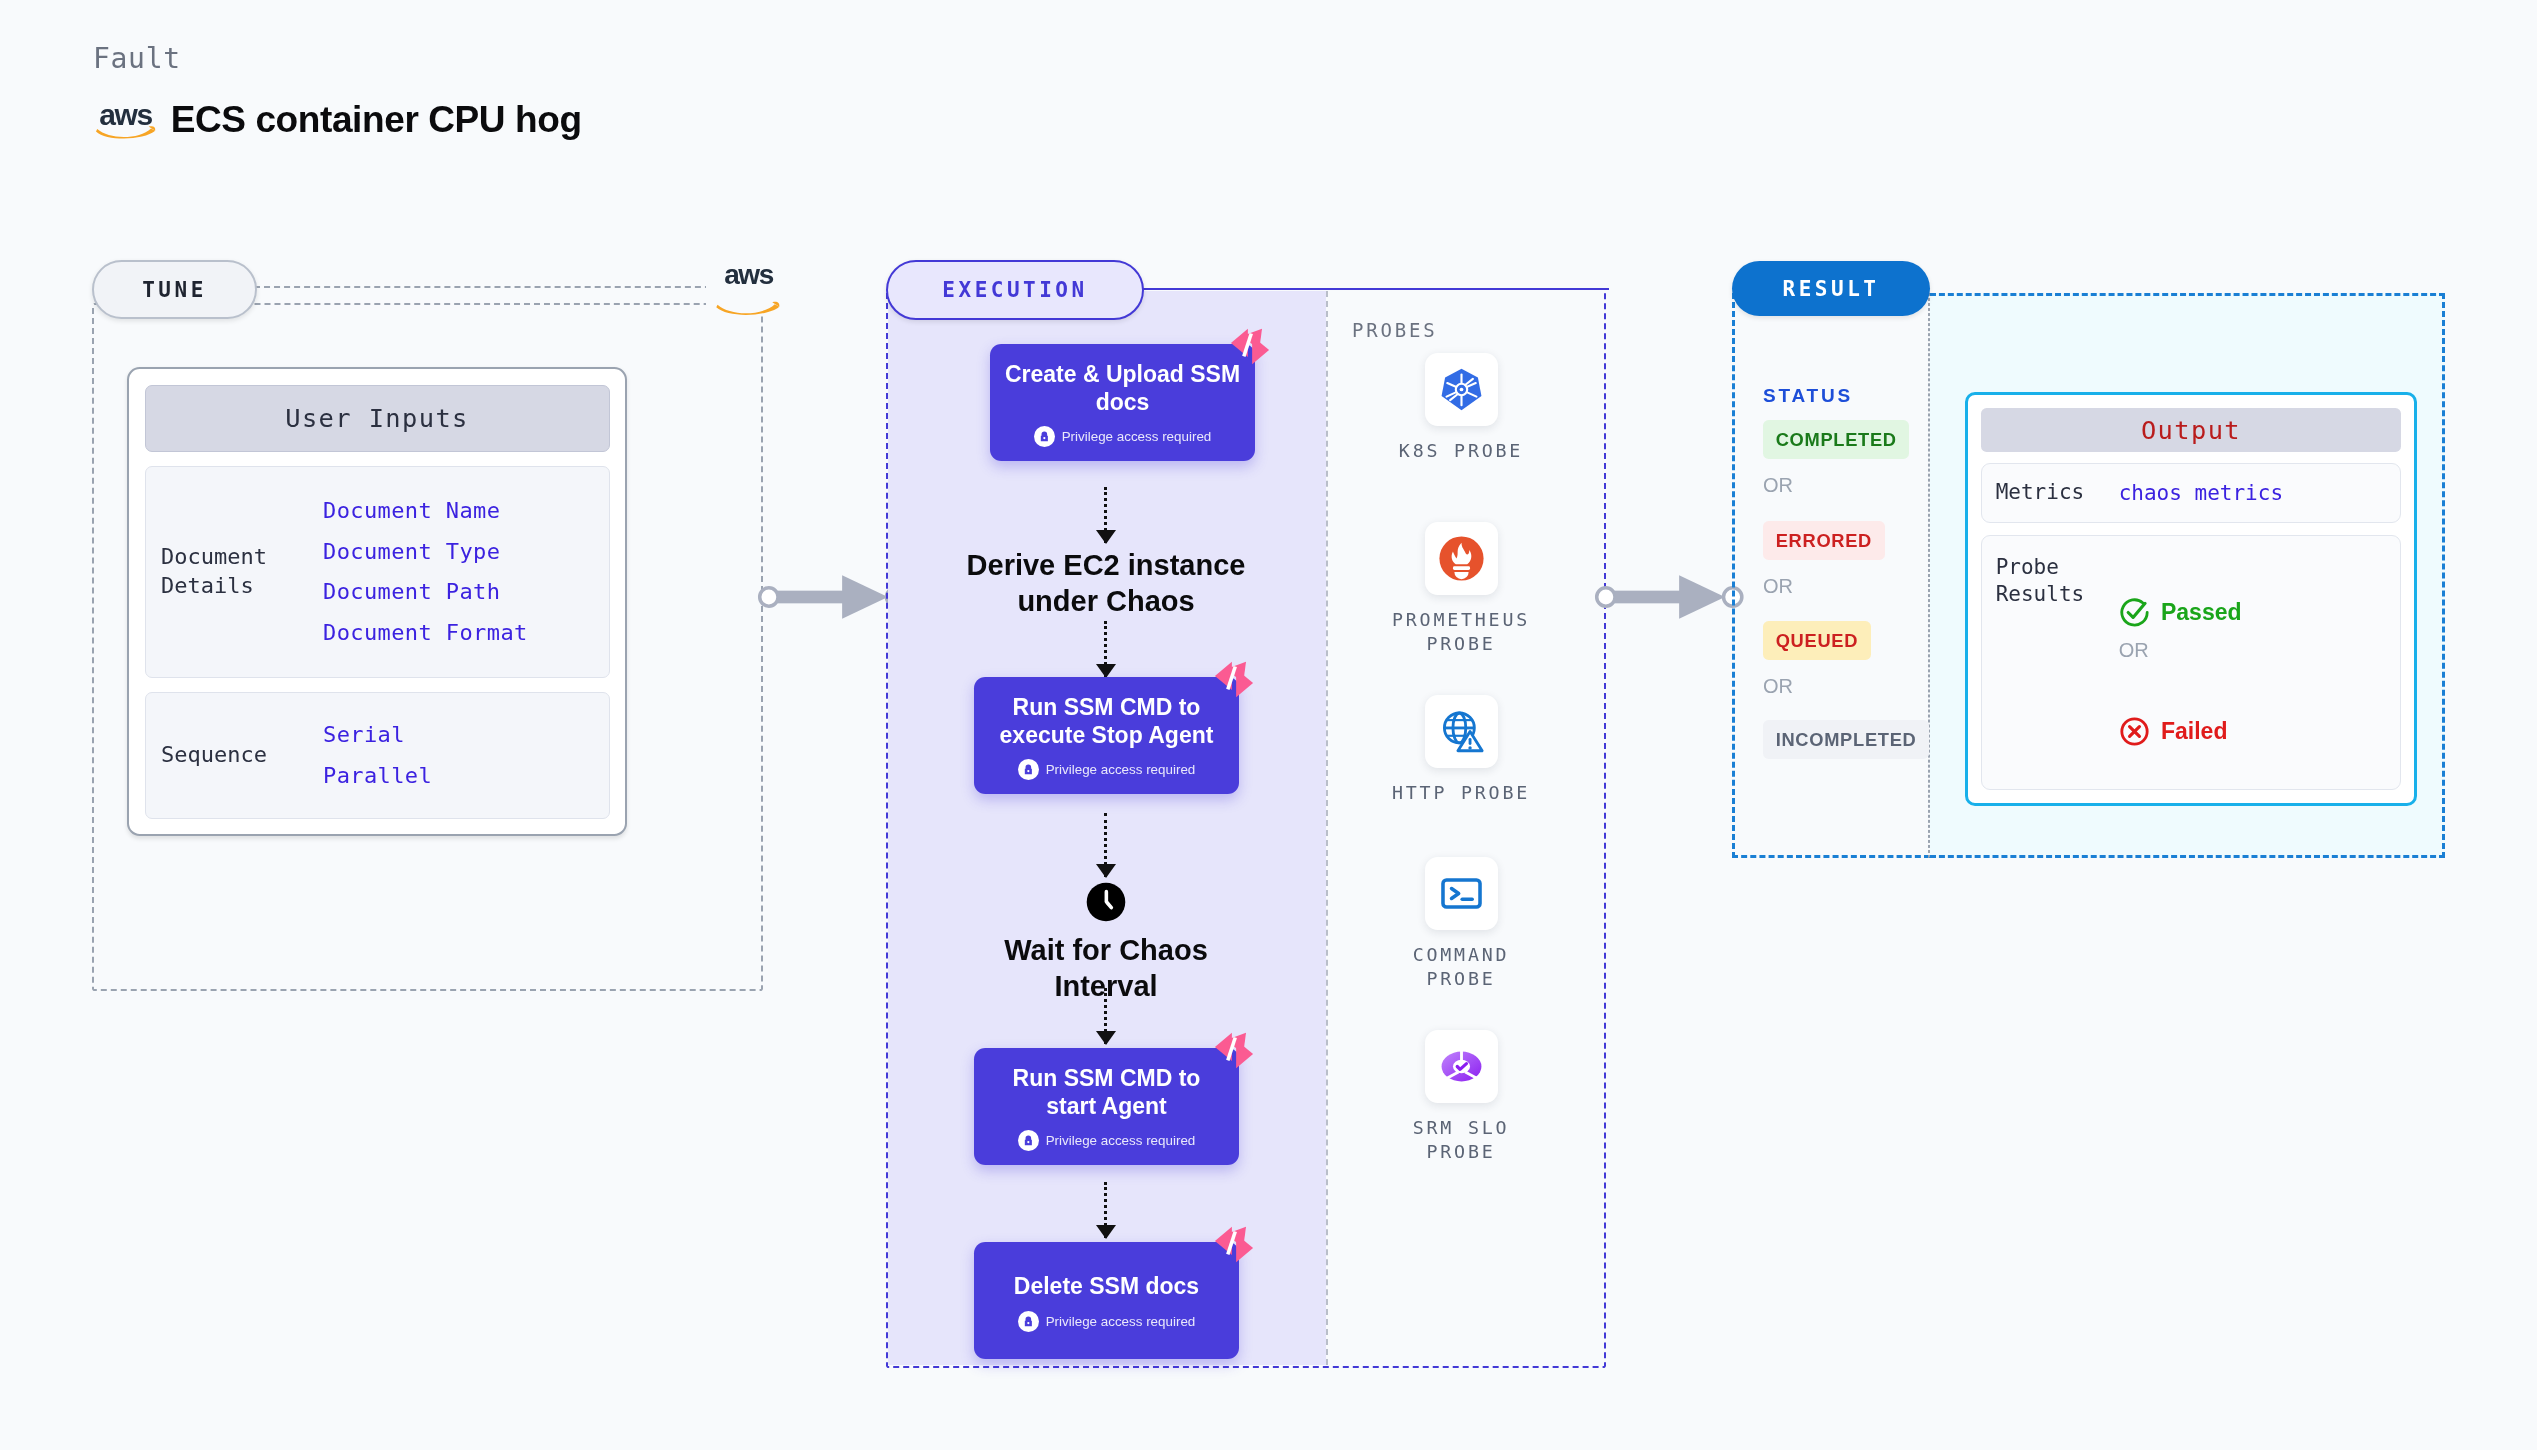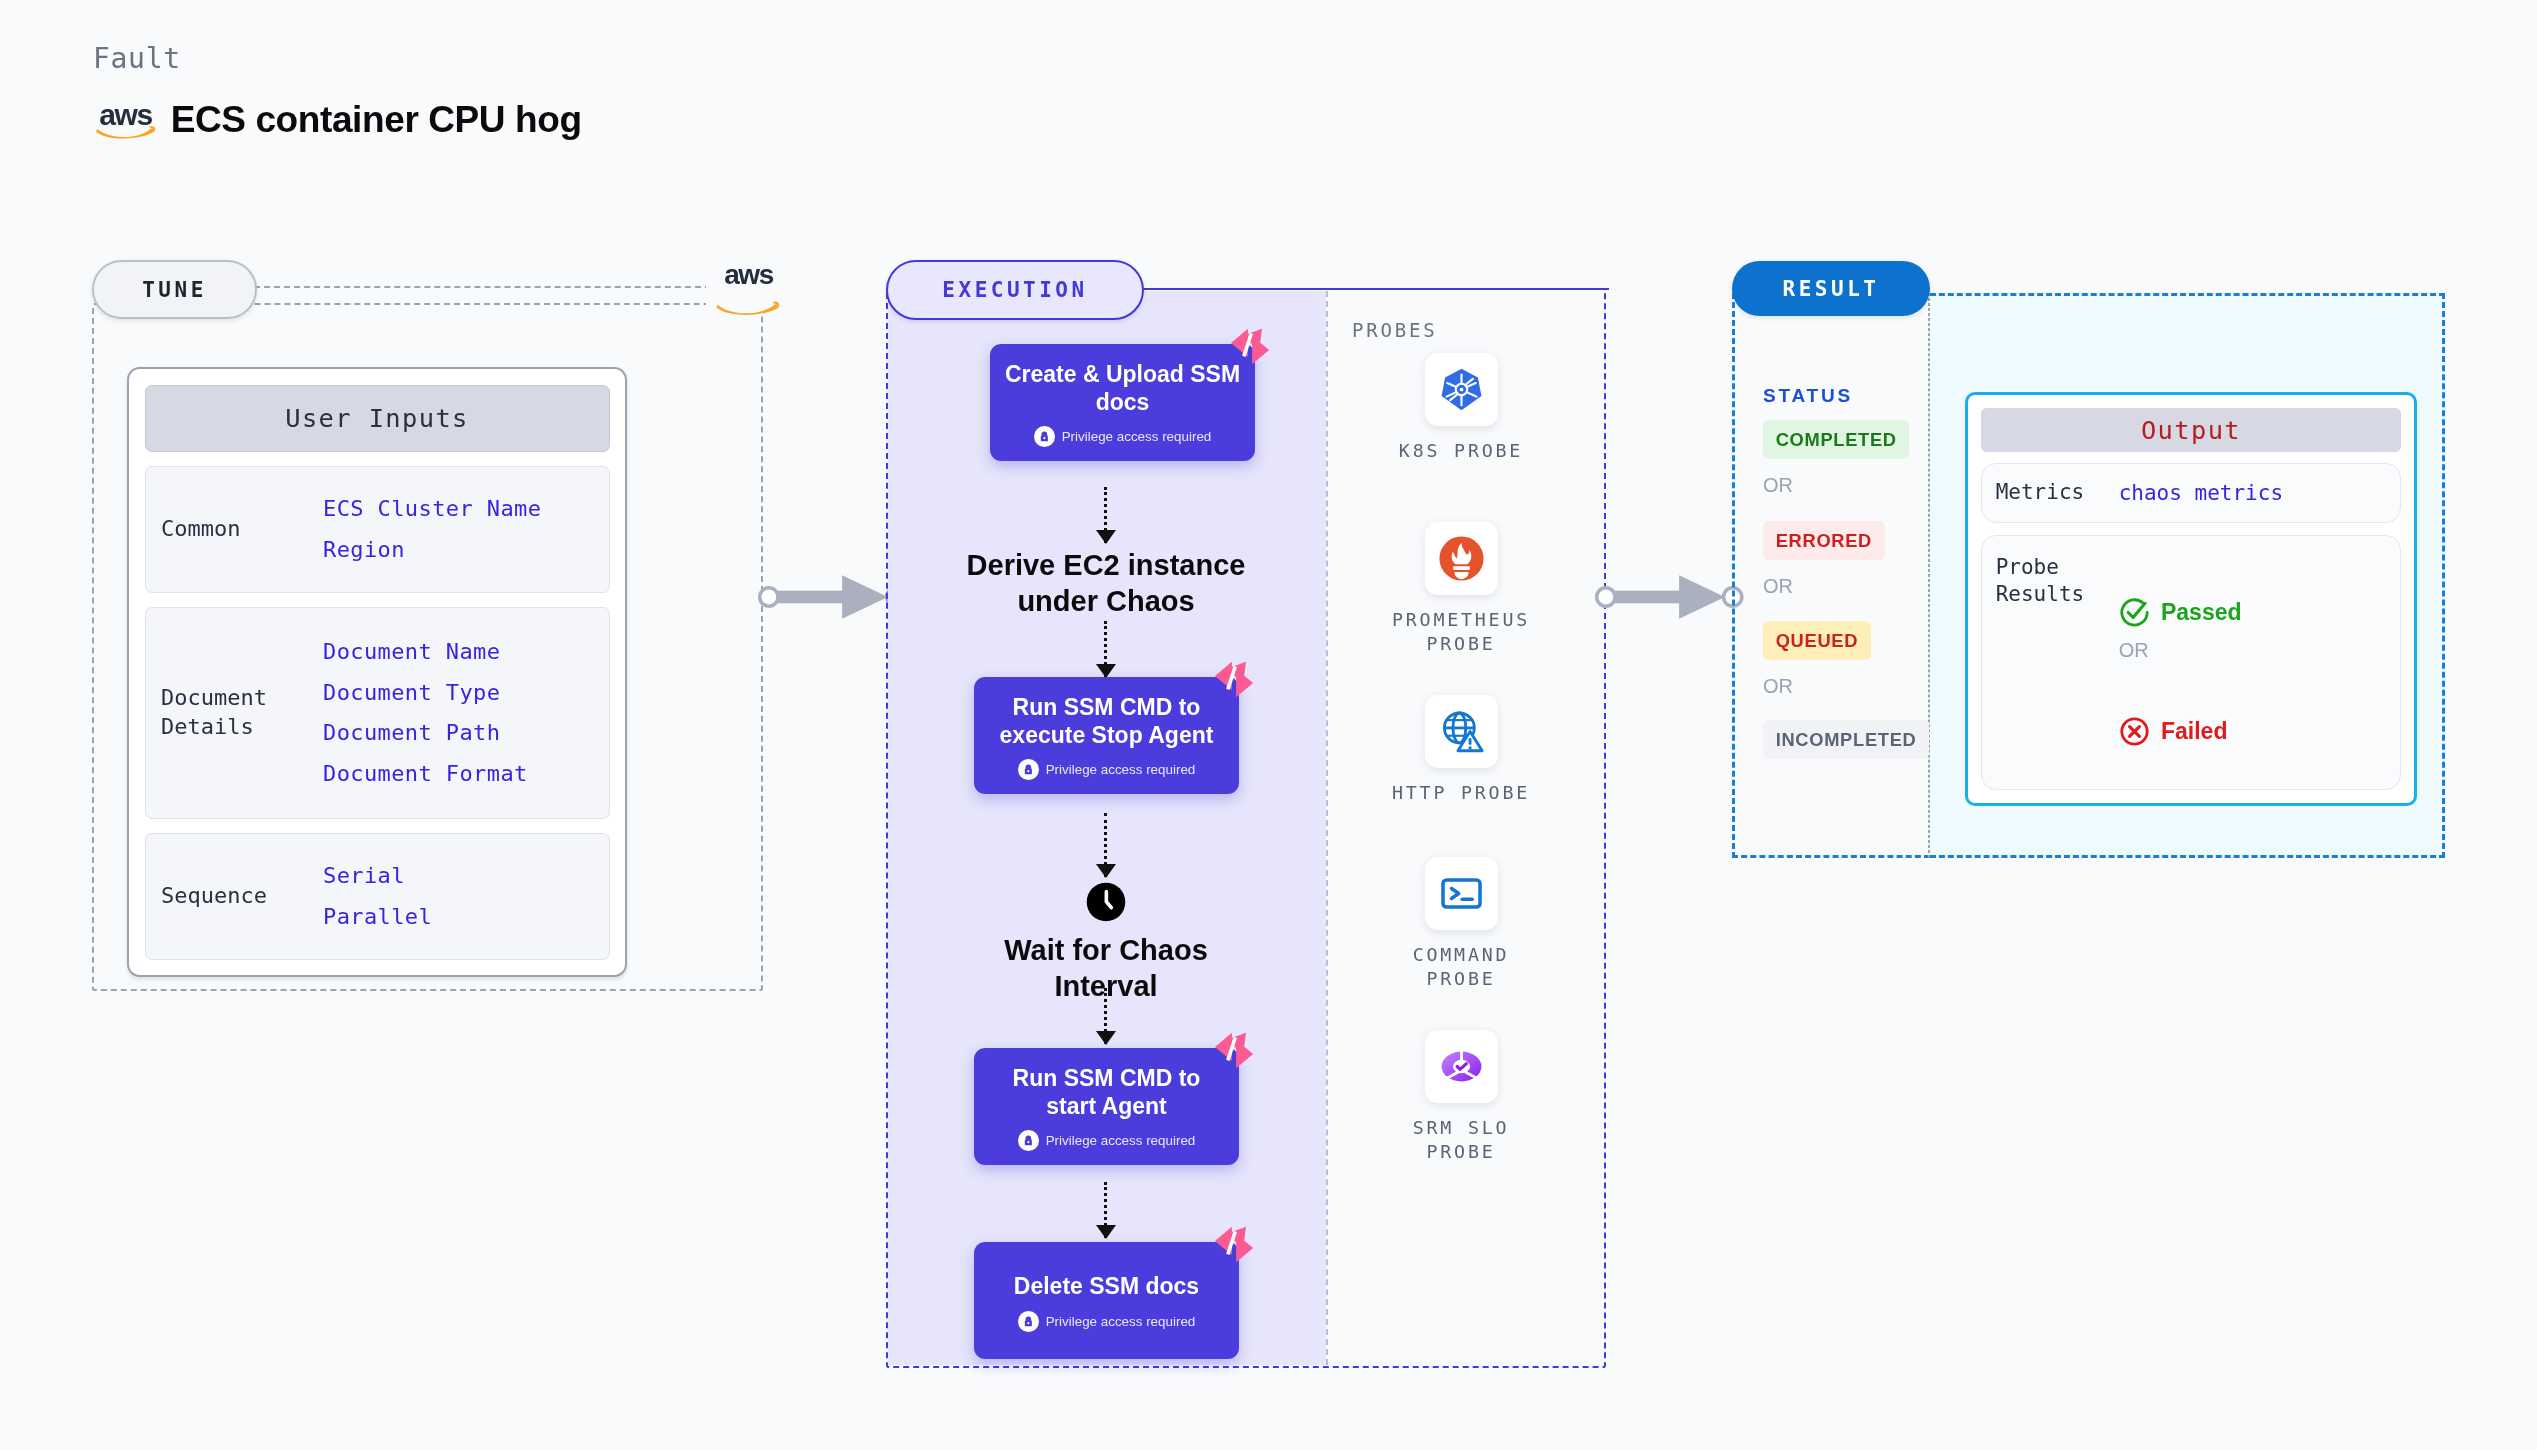--- a/index.html
+++ b/index.html
@@ -116,21 +116,21 @@
   #output-panel{position:absolute;left:1930px;top:293px;width:515px;height:565px;
      background:#effbfe;border:3.5px dashed #1a7fd4;border-left:none;
      box-sizing:border-box;}
   #output-card{position:absolute;left:1965px;top:392px;width:452px;
      background:#ffffff;border:3.5px solid #18b0ea;border-radius:10px;
      padding:12.7px;box-sizing:border-box;}
   #output-header{background:#d6d8e4;border-radius:5.6px;height:44px;
      display:flex;align-items:center;justify-content:center;
      font-size:25.4px;color:#b91c1c;letter-spacing:1.4px;}
   .out-row{margin-top:11.3px;background:#fafbfd;border:1.4px solid #e2e6ee;
-     border-radius:15px;display:flex;align-items:center;padding:15.5px 14px;
+     border-radius:9px;display:flex;align-items:center;padding:15.5px 14px;
      box-sizing:border-box;}
   .out-row-label{width:123px;flex:0 0 123px;font-size:21px;color:#2b3040;line-height:1.3;}
   .out-metric-value{font-size:21px;color:#3b22e0;}
   .probe-res-col{display:flex;flex-direction:column;gap:11.3px;}
   .probe-res-line{display:flex;align-items:center;gap:11.3px;margin-top:43px;}
   .probe-res-text{font-size:23px;font-weight:bold;}
 
   svg{display:block;overflow:visible;}
 </style>
 </head>
@@ -159,27 +159,20 @@
     <svg class="aws-smile" viewBox="0 0 100 22">
       <path d="M2 6 C 22 24, 72 24, 92 5 L 99 9 C 80 25, 18 27, 0 10 Z" fill="#f7a525"></path>
       <path d="M88 2 C 95 0, 100 2, 99 9 L 93 5 Z" fill="#f7a525"></path>
     </svg>
   </div>
 </div>
 
 <div id="user-inputs-card">
   <div id="user-inputs-header" class="mono">User Inputs</div>
 
-  <div class="ui-group" style="height:127px;">
-    <div class="ui-group-label mono">Common</div>
-    <div class="ui-group-values">
-      <div class="ui-value mono">ECS Cluster Name</div>
-      <div class="ui-value mono">Region</div>
-    </div>
-  </div>
 
   <div class="ui-group" style="height:212px;">
     <div class="ui-group-label mono">Document Details</div>
     <div class="ui-group-values">
       <div class="ui-value mono">Document Name</div>
       <div class="ui-value mono">Document Type</div>
       <div class="ui-value mono">Document Path</div>
       <div class="ui-value mono">Document Format</div>
     </div>
   </div>

